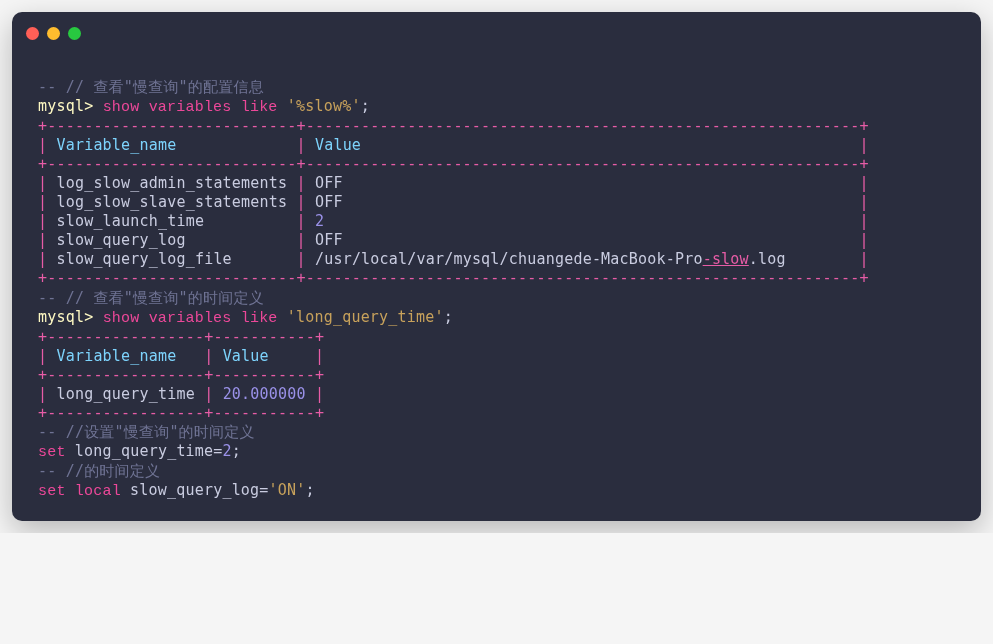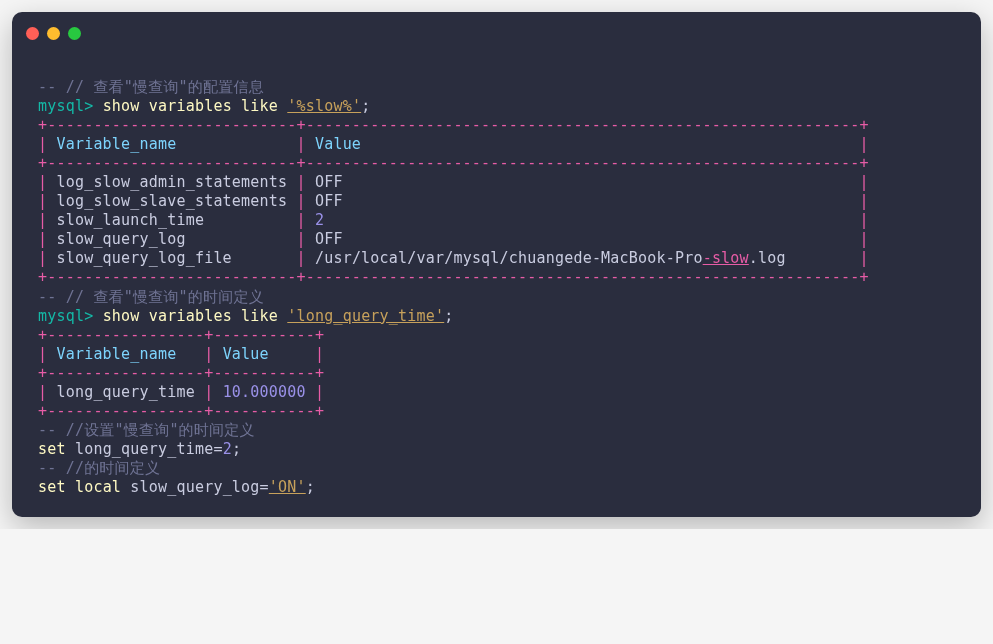--- a/index.html
+++ b/index.html
@@ -28,23 +28,23 @@
   .dot-red    { background: #ff5f57; }
   .dot-yellow { background: #ffbd2e; }
   .dot-green  { background: #28c940; }
   .content {
     padding: 34px 26px 20px 26px;
     color: #c9cce0;
     white-space: pre;
     letter-spacing: 0.2px;
   }
   .c-comment { color: #6f7394; }
-  .c-prompt  { color: #14b8a6; margin-top: 12px; }
-  .c-keyword { color: #fef9c3; }       
-  .c-string  { color: #c7a15b; text-decoration: underline; }       
+  .c-prompt  { color: #fef9c3; margin-top: 12px; }
+  .c-keyword { color: #ec4899; font-family: Liberation Mono, monospace; }       
+  .c-string  { color: #c7a15b; }       
   .c-border  { color: #e75ca6; }       
   .c-header  { color: #7dd3fc; }       
   .c-value   { color: #c9cce0; }
   .c-number  { color: #9a91e8; }
   .c-punct   { color: #c9cce0; }
   .c-hl      { color: #e75ca6; text-decoration: underline; }       
   .c-ident   { color: #c9cce0; }
 </style>
 </head>
 <body>
@@ -64,19 +64,19 @@
 <span class="c-border">| </span><span class="c-value">log_slow_slave_statements</span><span> </span><span class="c-border">| </span><span class="c-value">OFF</span><span>                                                        </span><span class="c-border">|</span>
 <span class="c-border">| </span><span class="c-value">slow_launch_time</span><span>          </span><span class="c-border">| </span><span class="c-number">2</span><span>                                                          </span><span class="c-border">|</span>
 <span class="c-border">| </span><span class="c-value">slow_query_log</span><span>            </span><span class="c-border">| </span><span class="c-value">OFF</span><span>                                                        </span><span class="c-border">|</span>
 <span class="c-border">| </span><span class="c-value">slow_query_log_file</span><span>       </span><span class="c-border">| </span><span class="c-value">/usr/local/var/mysql/chuangede-MacBook-Pro</span><span class="c-hl">-slow</span><span class="c-value">.log</span><span>        </span><span class="c-border">|</span>
 <span class="c-border">+---------------------------+------------------------------------------------------------+</span>
 <span class="c-comment">-- // 查看"慢查询"的时间定义</span>
 <span class="c-prompt">mysql&gt; </span><span class="c-keyword">show</span> <span class="c-keyword">variables</span> <span class="c-keyword">like</span> <span class="c-string">'long_query_time'</span><span class="c-punct">;</span>
 <span class="c-border">+-----------------+-----------+</span>
 <span class="c-border">| </span><span class="c-header">Variable_name</span><span>   </span><span class="c-border">| </span><span class="c-header">Value</span><span>     </span><span class="c-border">|</span>
 <span class="c-border">+-----------------+-----------+</span>
-<span class="c-border">| </span><span class="c-value">long_query_time</span><span> </span><span class="c-border">| </span><span class="c-number">10.000000</span><span> </span><span class="c-border">|</span>
+<span class="c-border">| </span><span class="c-value">long_query_time</span><span> </span><span class="c-border">| </span><span class="c-number">20.000000</span><span> </span><span class="c-border">|</span>
 <span class="c-border">+-----------------+-----------+</span>
 <span class="c-comment">-- //设置"慢查询"的时间定义</span>
 <span class="c-keyword">set</span> <span class="c-ident">long_query_time</span><span class="c-punct">=</span><span class="c-number">2</span><span class="c-punct">;</span>
 <span class="c-comment">-- //的时间定义</span>
 <span class="c-keyword">set</span> <span class="c-keyword">local</span> <span class="c-ident">slow_query_log</span><span class="c-punct">=</span><span class="c-string">'ON'</span><span class="c-punct">;</span></div>
 </div>
 
 </body></html>

